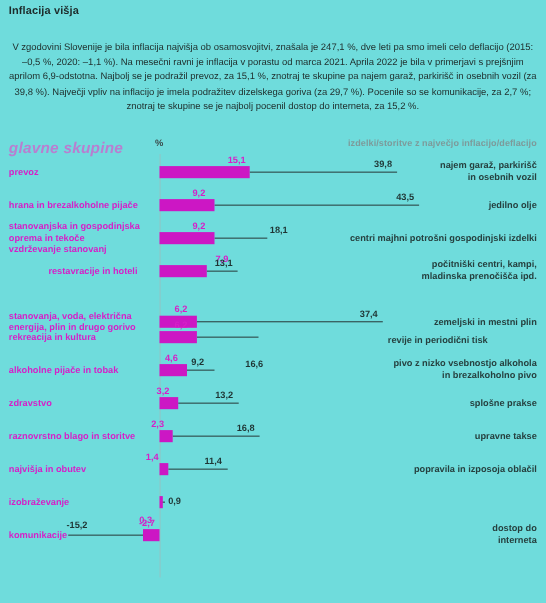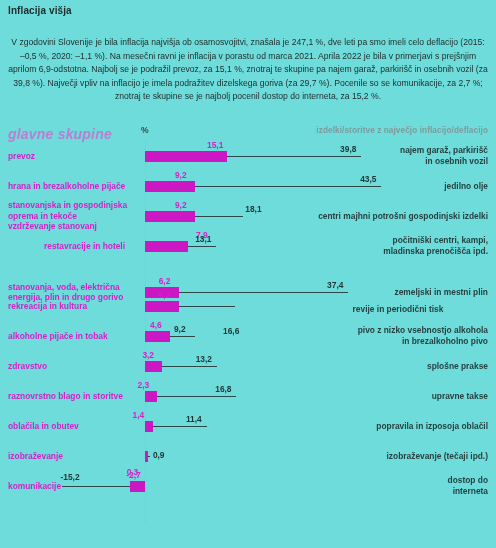--- a/index.html
+++ b/index.html
@@ -193,37 +193,34 @@
         <div class="rlab" style="top: 8.6px;">
           <div>upravne takse</div>
         </div>
         <div class="lead" style="left: 157.489px; width: 78.735px; top: 14px;"></div>
         <div class="bar" style="left: 145px; width: 12.489px; top: 8.5px;"></div>
         <div class="vbar" style="top: -2px; left: 137.489px;">2,3</div>
         <div class="vline" style="left: 215.224px; top: 2px;">16,8</div>
       </div>
       <div class="row" style="top: 292px;">
         <div class="cat" style="top: 8.75px;">
-          <div>oblačila in obutev</div>
+          <div>najvišja in obutev</div>
         </div>
         <div class="rlab" style="top: 8.6px;">
           <div>popravila in izposoja oblačil</div>
         </div>
         <div class="lead" style="left: 152.602px; width: 54.3px; top: 14px;"></div>
         <div class="bar" style="left: 145px; width: 7.602px; top: 8.5px;"></div>
         <div class="vbar" style="top: -2px; left: 132.602px;">1,4</div>
         <div class="vline" style="left: 185.902px; top: 2px;">11,4</div>
       </div>
       <div class="row" style="top: 322px;">
         <div class="cat" style="top: 8.75px;">
           <div>izobraževanje</div>
         </div>
-        <div class="rlab" style="top: 8.6px;">
-          <div>izobraževanje (tečaji ipd.)</div>
-        </div>
         <div class="lead" style="left: 146.629px; width: 3.258px; top: 14px;"></div>
         <div class="bar" style="left: 145px; width: 2.5px; top: 8.5px;"></div>
         <div class="vbar" style="top: -2px; left: 126.629px; margin-top: 27px;">0,3</div>
         <div class="vline" style="left: 152.887px; top: 8px;">0,9</div>
       </div>
       <div class="row" style="top: 352px;">
         <div class="cat" style="top: 8.75px;">
           <div>komunikacije</div>
         </div>
         <div class="rlab" style="top: 3.2px;">

